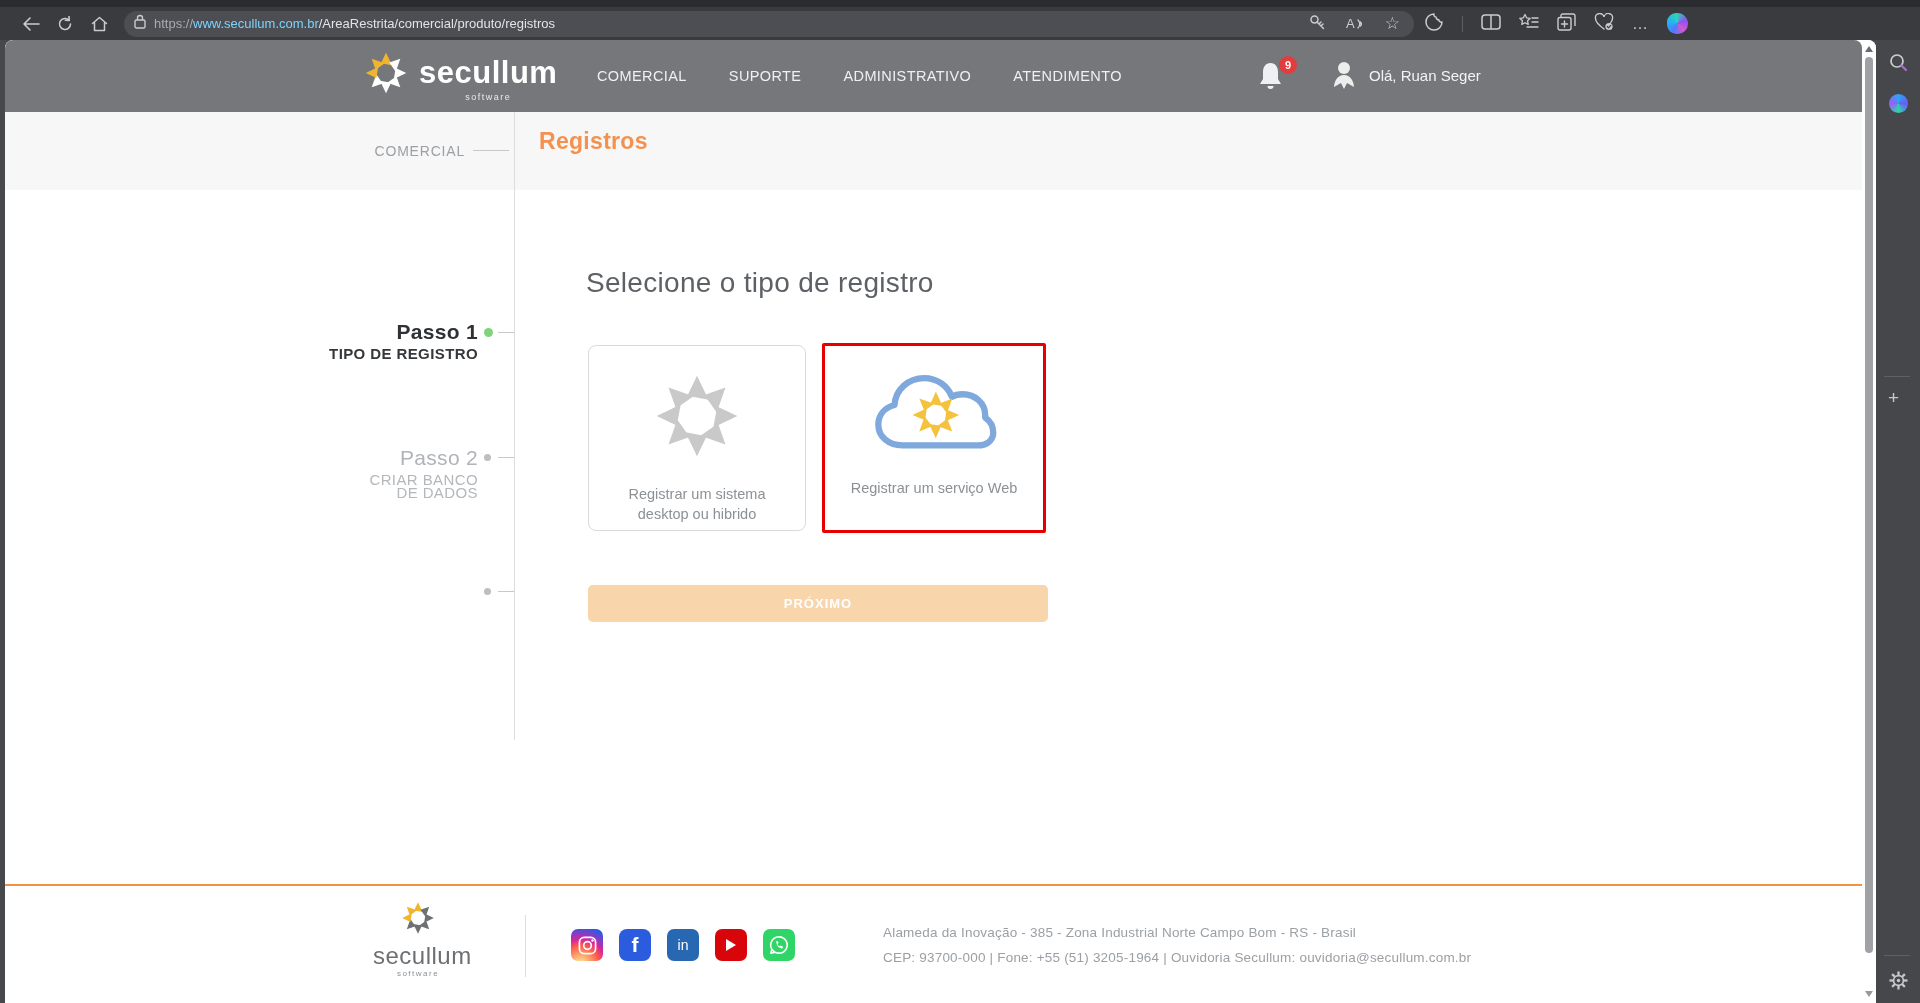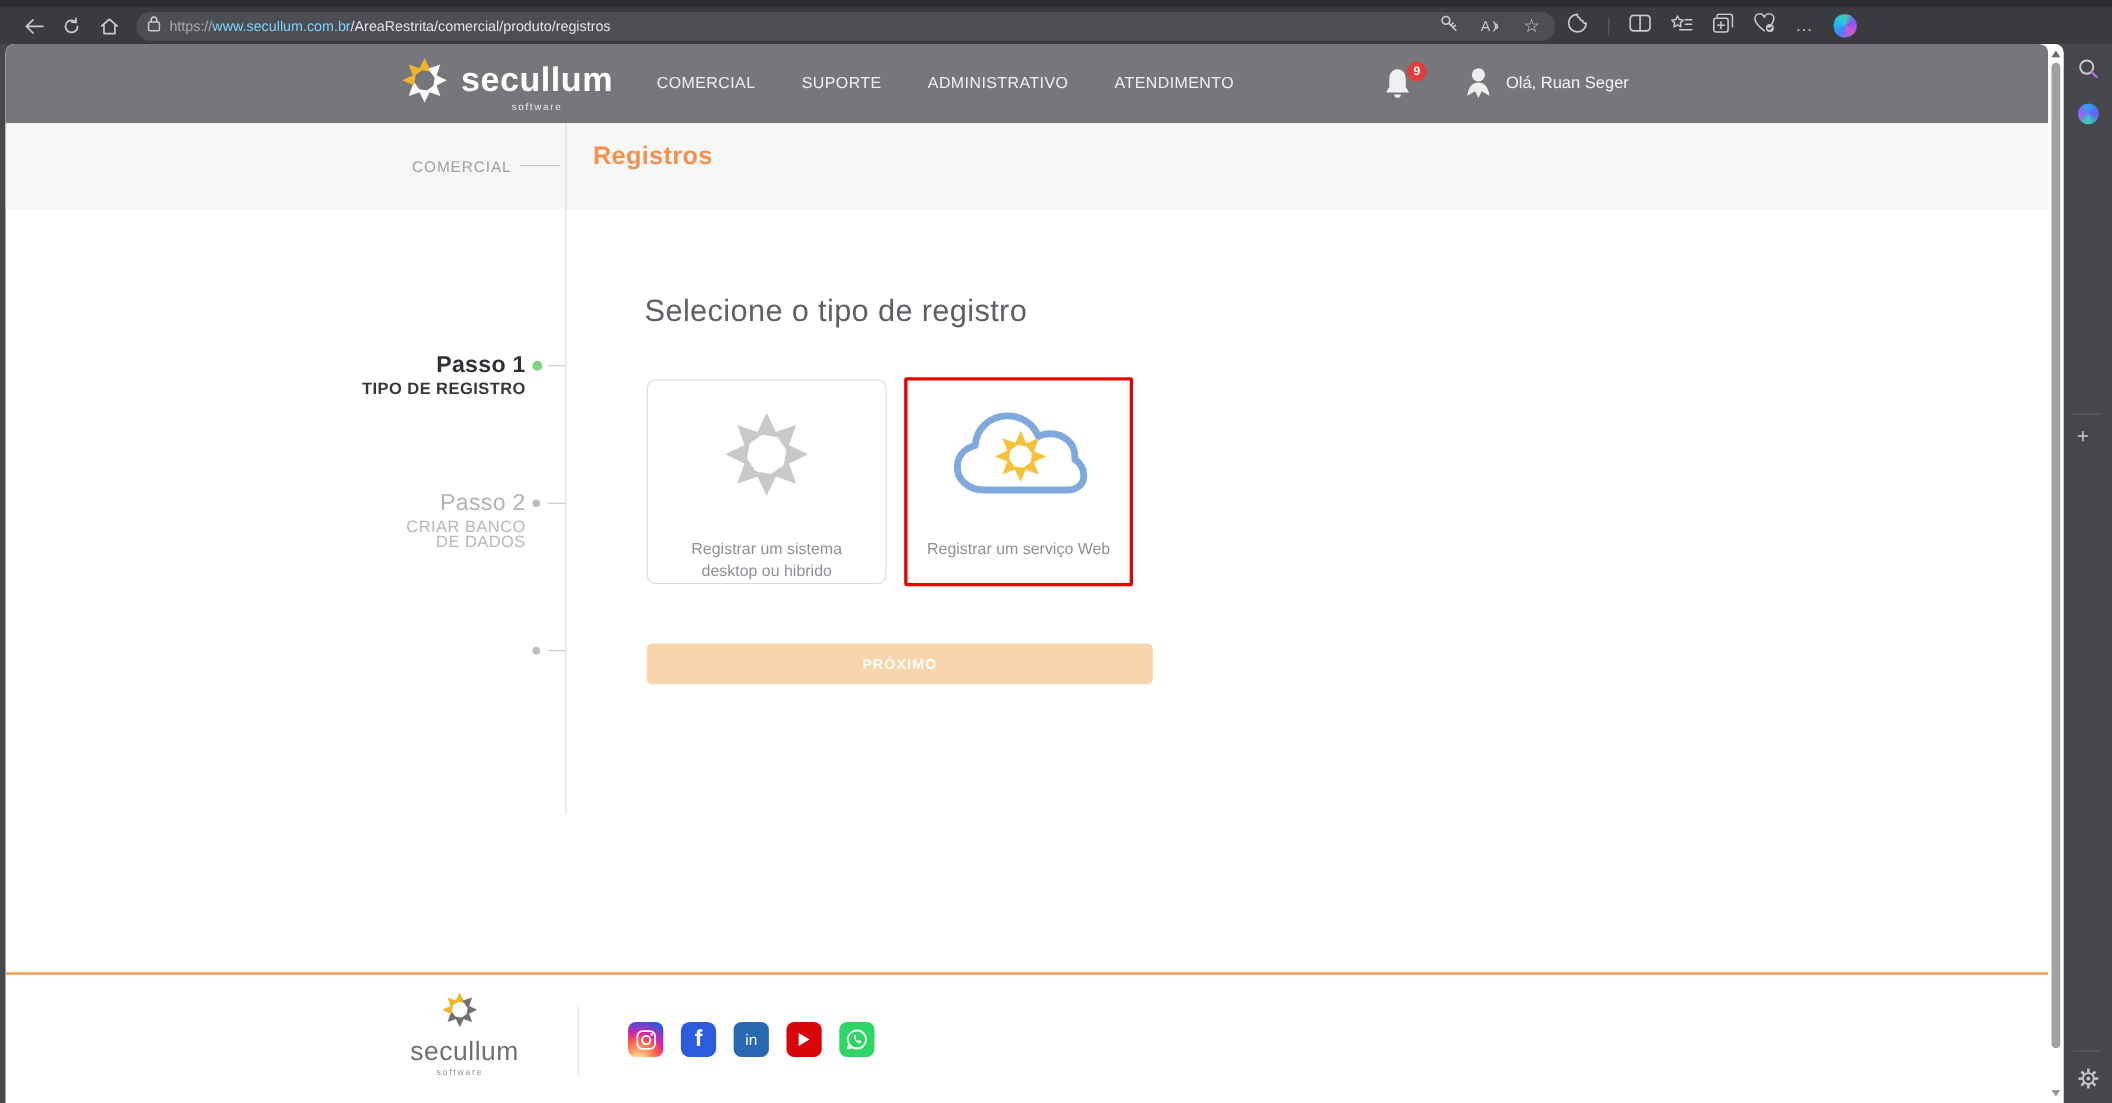--- a/index.html
+++ b/index.html
@@ -81,22 +81,22 @@
   .step-dot { width:9px; height:9px; border-radius:50%; left:479px; }
   .dot-green { background:#7fd37f; }
   .dot-gray { background:#bcbec1; width:7px; height:7px; }
   .step-dash { left:493px; width:16px; height:1px; background:#c6c8ca; }
 
   
   .heading { left:581px; top:227px; font-size:28px; color:#5d6166; letter-spacing:0.3px; }
   .card { top:305px; height:186px; background:#fff; border:1px solid #d9dadb; border-radius:8px;
     display:flex; flex-direction:column; align-items:center; cursor:pointer; }
   .card1 { left:583px; width:218px; padding-top:22px; }
-  .card2 { left:817px; width:208px; height:190px; top:303px; border:3px solid #e80000; border-radius:2px; padding-top:24px; }
-  .card-label { font-size:14.5px; color:#8c9196; text-align:center; line-height:20px; margin-top:32px; width:180px; }
+  .card2 { left:817px; width:224px; height:190px; top:303px; border:3px solid #e80000; border-radius:2px; padding-top:24px; }
+  .card-label { font-size:14.5px; color:#8c9196; text-align:center; line-height:20px; margin-top:20px; width:180px; }
   .next-btn { left:583px; top:545px; width:460px; height:37px; background:#f8d5ab; border:none; border-radius:5px;
     color:#ffffff; font-size:13px; font-weight:bold; letter-spacing:1px; font-family:"Liberation Sans",sans-serif; }
 
   
   .footer-rule { left:0; top:844px; width:1857px; height:2px; background:#ee9340; }
   .f-logo { left:368px; top:860px; width:90px; text-align:center; }
   .f-logo-name { font-size:24px; color:#6c7073; letter-spacing:0.5px; margin-top:2px; }
   .f-logo-sub { font-size:8px; color:#8d9094; letter-spacing:1.5px; margin-top:-1px; }
   .f-divider { left:520px; top:875px; width:1px; height:62px; background:#dcdddf; }
   .socials { left:566px; top:889px; display:flex; gap:16px; }
@@ -369,19 +369,23 @@
         <span class="yt-play"></span>
       </div>
     <div class="soc soc-wa">
       <svg width="20" height="20" viewBox="0 0 22 22">
           <path d="M11 2 a9 9 0 1 1 -7.8 13.5 L2 20 L6.6 18.9 A9 9 0 0 1 11 2 Z" stroke="#fff" stroke-width="1.8" fill="none" stroke-linejoin="round"></path>
           <path d="M8 7 C8 12 11 14.5 14.5 15 L15.5 12.8 L13 11.5 L11.8 12.5 C10.5 11.8 9.8 11 9.3 9.8 L10.5 8.8 L9.5 6.5 Z" fill="#fff"></path>
         </svg>
     </div>
   </div>
 
+  <div class="abs f-address">
+    <div>Alameda da Inovação - 385 - Zona Industrial Norte Campo Bom - RS - Brasil</div>
+    <div>CEP: 93700-000 | Fone: +55 (51) 3205-1964 | Ouvidoria Secullum: ouvidoria@secullum.com.br</div>
+  </div>
 
   <div class="abs pg-scroll">
     <div class="abs scroll-arrow arrow-up"></div>
     <div class="abs pg-thumb"></div>
     <div class="abs scroll-arrow arrow-down"></div>
   </div>
 </div>
 
 </body></html>

